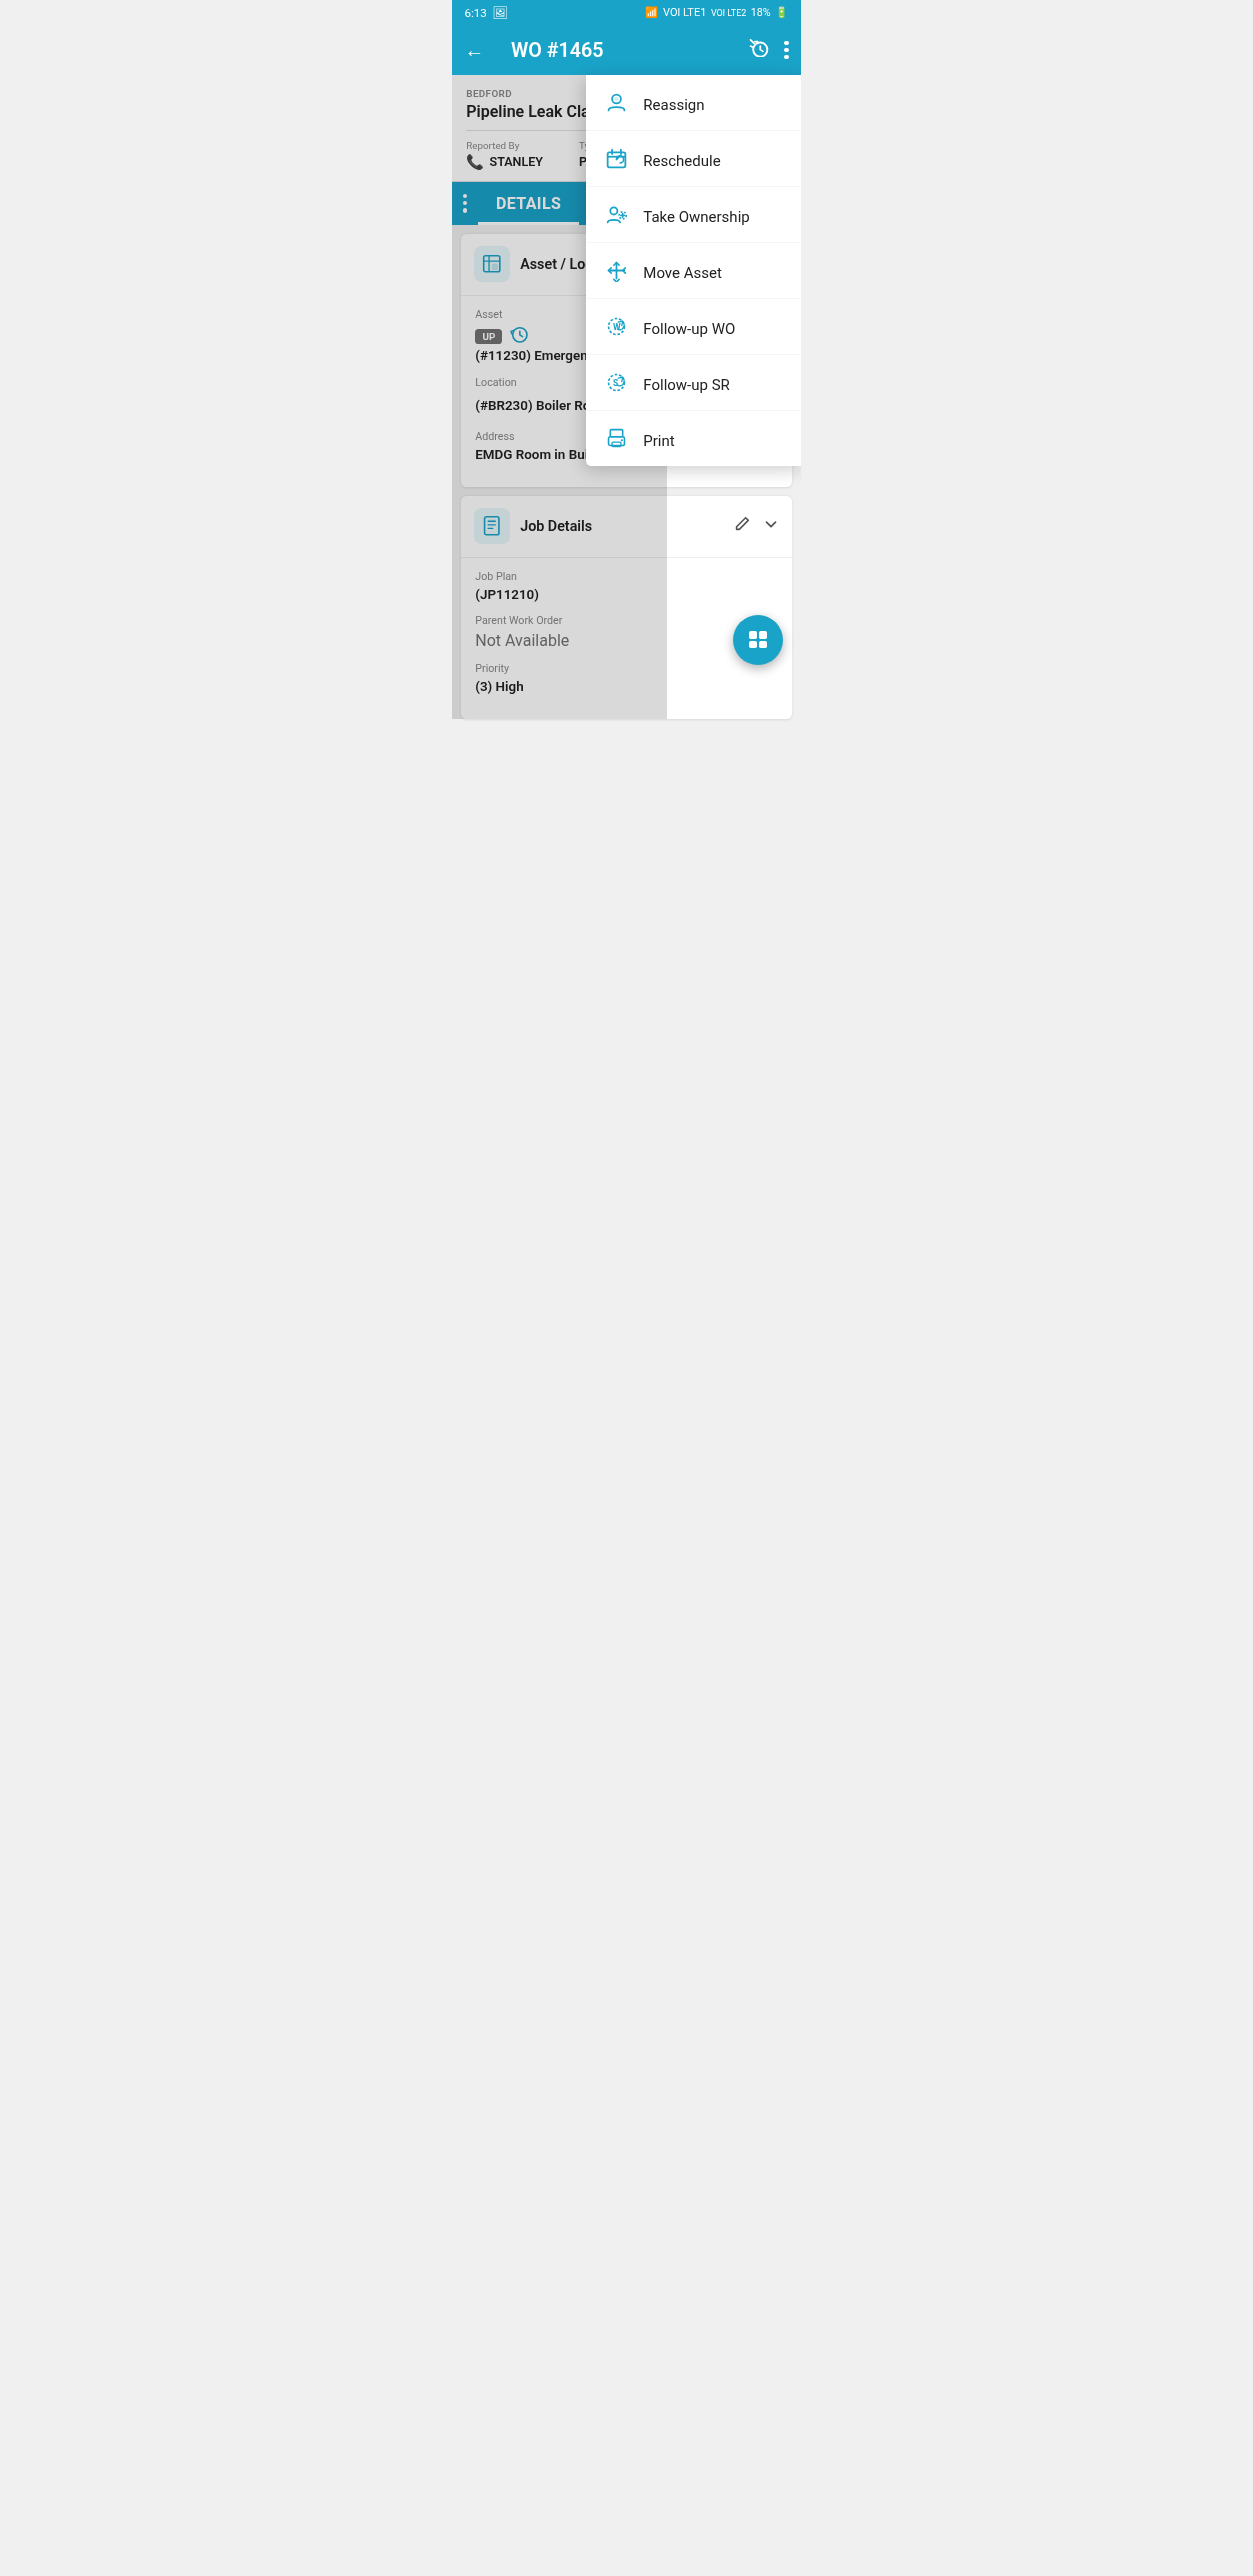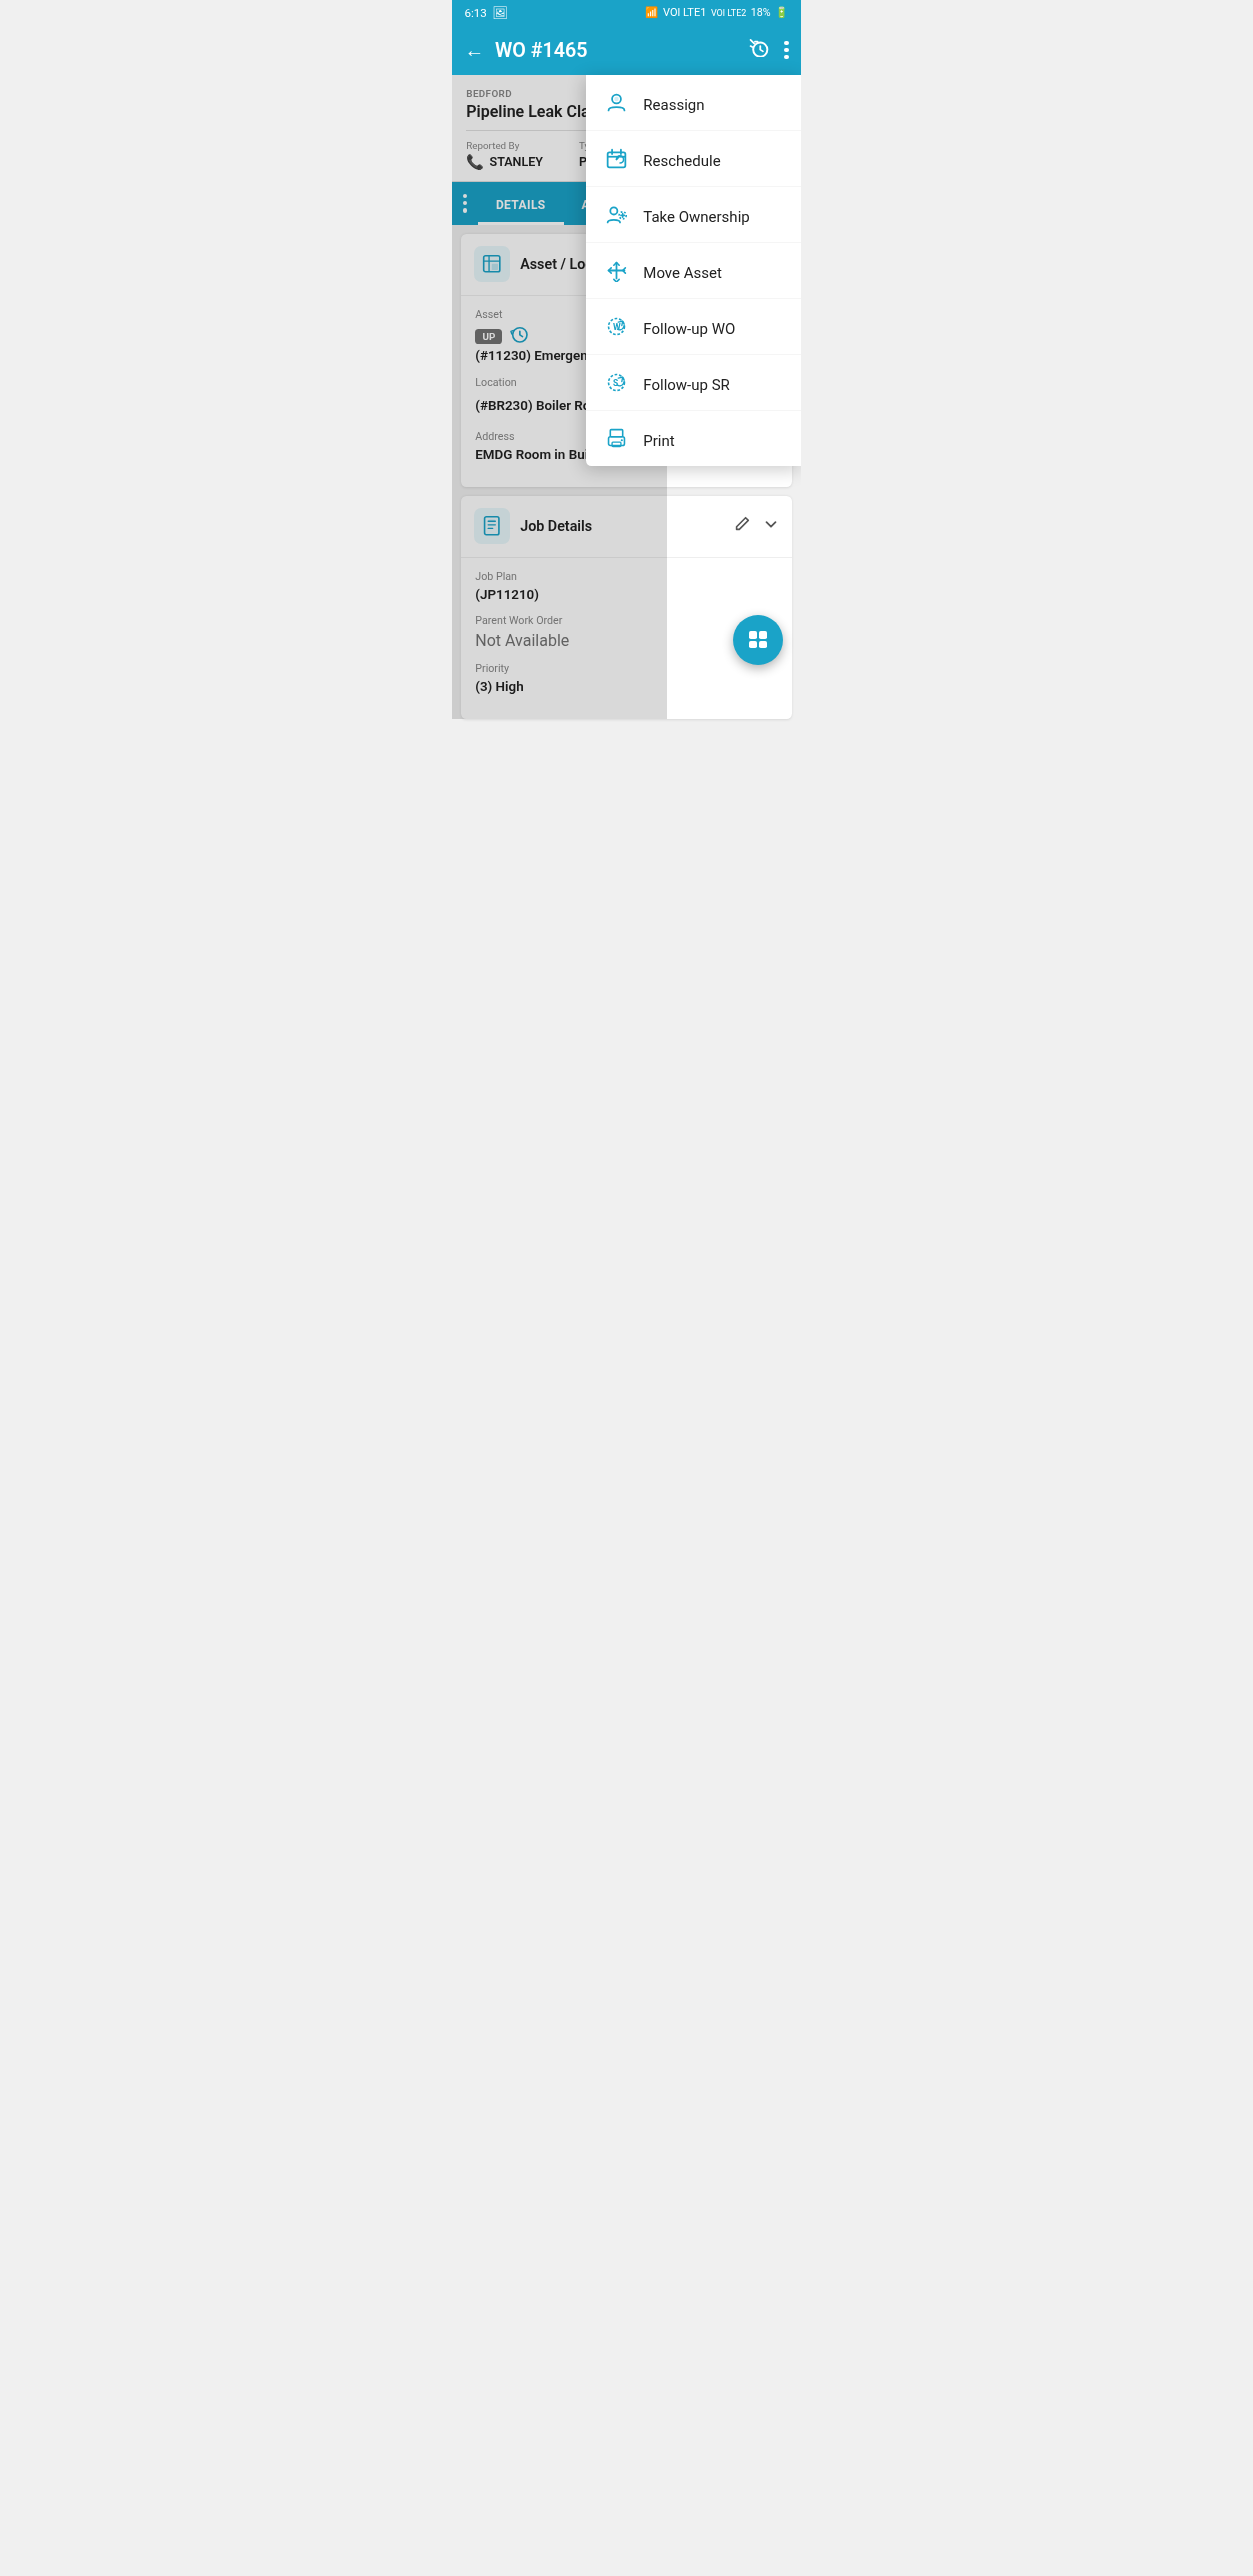--- a/index.html
+++ b/index.html
@@ -39,20 +39,21 @@
     }
     .app-bar-back {
       font-size: 19.7px;
       margin-right: 10.7px;
       cursor: pointer;
     }
     .app-bar-title {
       font-size: 19.7px;
       font-weight: 600;
       flex: 1;
+      margin-left: 16px;
     }
     .app-bar-actions {
       display: flex;
       align-items: center;
       gap: 14.3px;
     }
     .app-bar-icon {
       font-size: 18px;
       cursor: pointer;
     }
@@ -122,25 +123,26 @@
     }
     .tabs-dots span {
       display: block;
       width: 4.5px;
       height: 4.5px;
       background: white;
       border-radius: 50%;
     }
     .tab {
       color: white;
-      font-size: 12px;
+      font-size: 16px;
       font-weight: 700;
-      padding: 16px 18px;
+      padding: 8px 18px;
       height: 100%;
       display: flex;
+      align-items: center;
       cursor: pointer;
       position: relative;
       letter-spacing: 0.4px;
     }
     .tab.active::after {
       content: '';
       position: absolute;
       bottom: 0;
       left: 0;
       right: 0;

